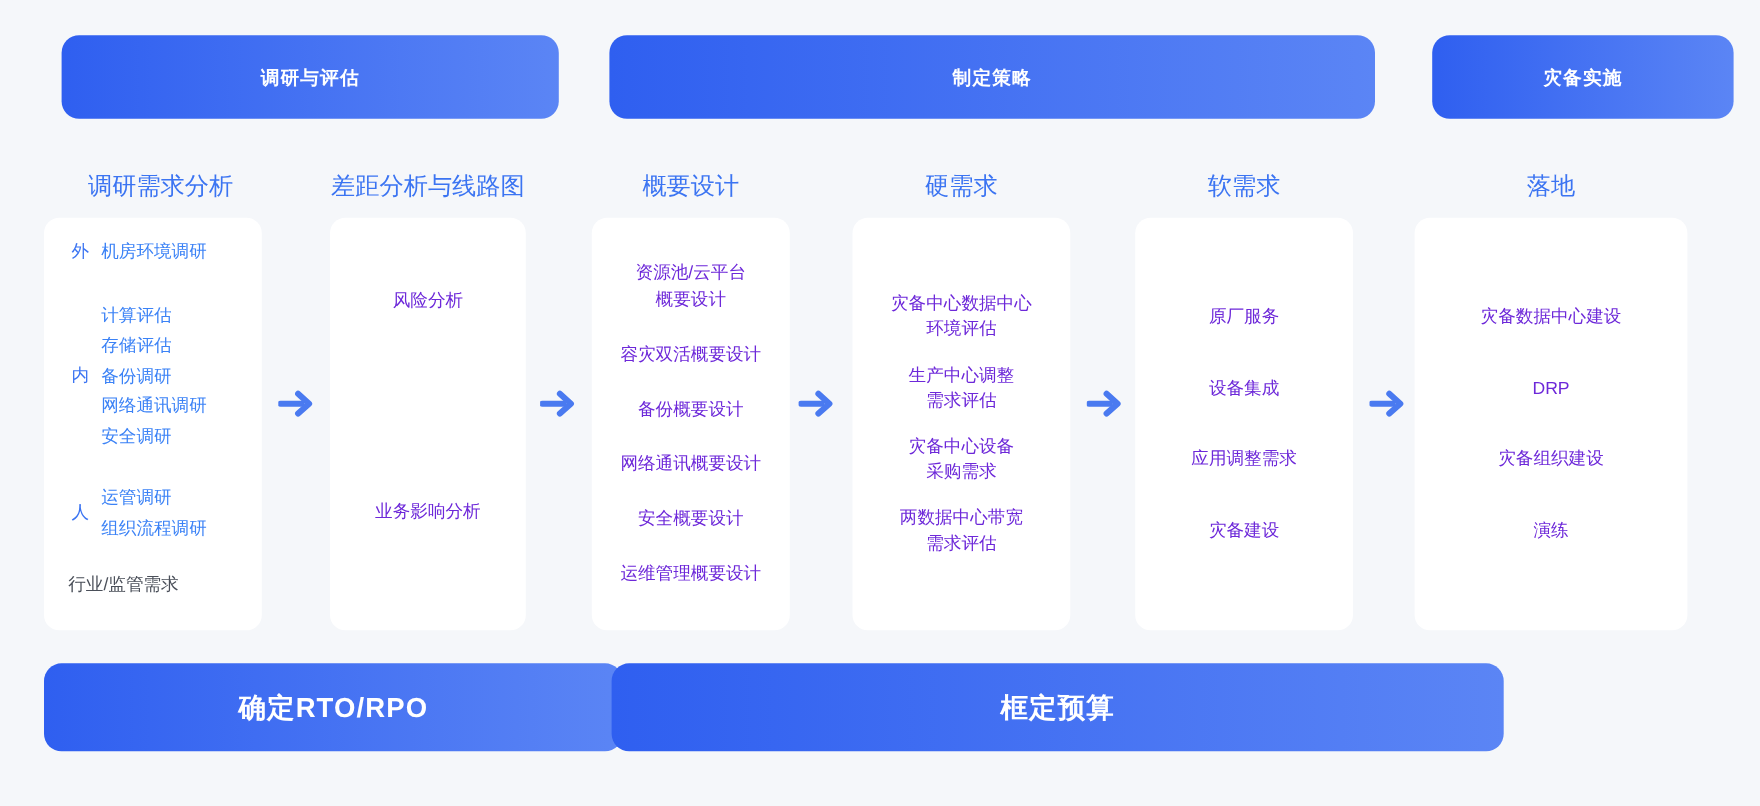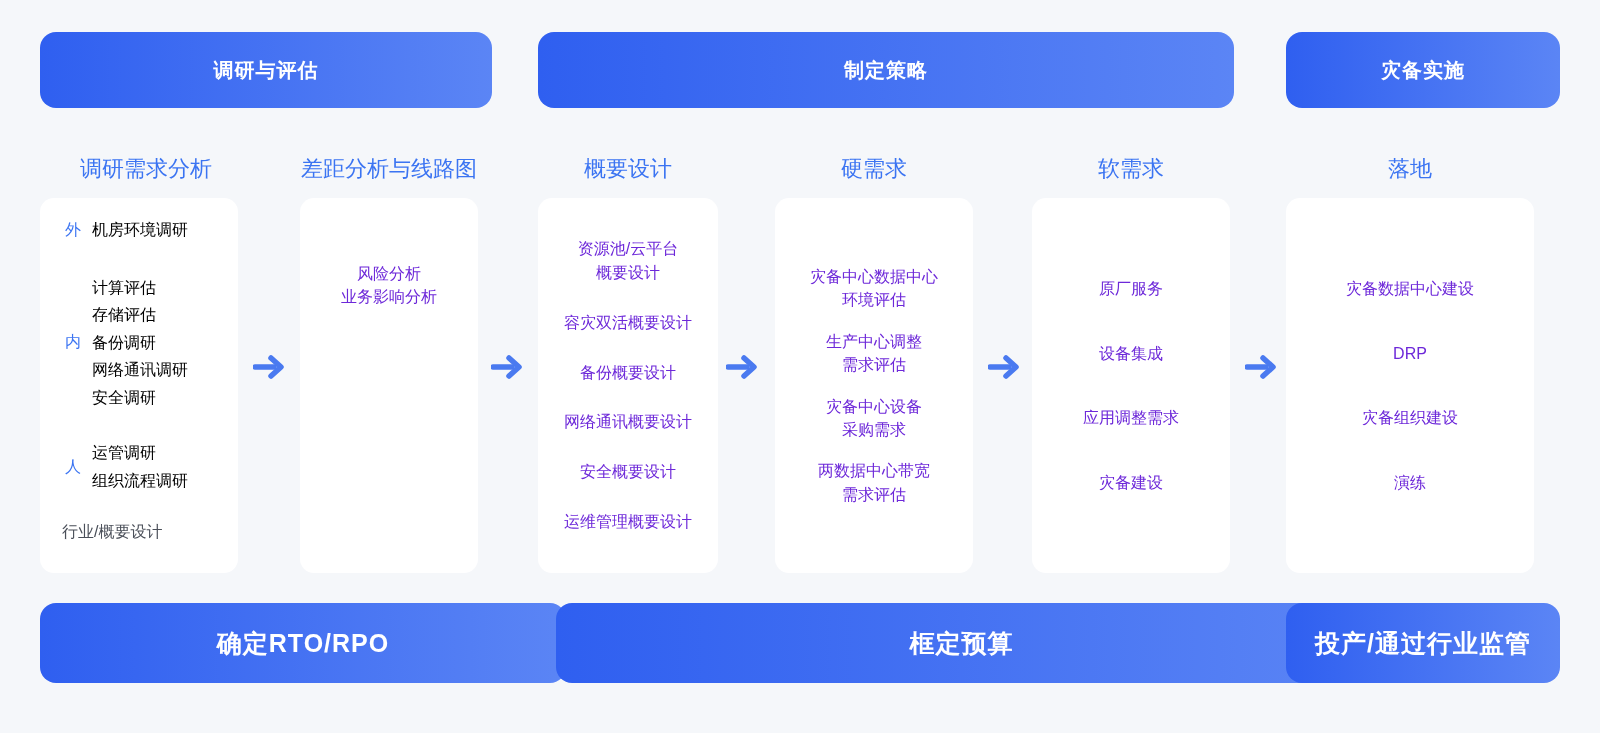--- a/index.html
+++ b/index.html
@@ -36,23 +36,24 @@
   .phase {
     position: absolute;
     top: 32px;
     height: 76px;
     border-radius: 16px;
     background: linear-gradient(90deg, #2f5ff0 0%, #5b85f5 100%);
     display: flex;
     align-items: center;
     justify-content: center;
     color: #ffffff;
-    font-size: 20px;
+    font-size: 17px;
     font-weight: bold;
     letter-spacing: 1px;
+    margin-left: 16px;
   }
   .phase-1 { left: 40px;   width: 452px; }
   .phase-2 { left: 538px;  width: 696px; }
   .phase-3 { left: 1286px; width: 274px; }
 
   
   .subtitle {
     position: absolute;
     top: 152px;
     height: 34px;
@@ -103,35 +104,35 @@
     text-align: center;
     color: #3b74f2;
     font-size: 16px;
     line-height: 1.5;
   }
   .group-items {
     flex: 1;
   }
   .group-items .gitem {
     font-size: 16px;
-    color: #000000;
+    color: #3b82f6;
     line-height: 1.72;
     text-align: left;
     white-space: nowrap;
   }
   .plain-row {
     font-size: 16px;
     color: #4a4f59;
     text-align: left;
     padding-left: 8px;
     line-height: 1.5;
   }
 
   
-  .card-spaced { justify-content: flex-start; padding: 64px 10px 96px 10px; }
+  .card-spaced { justify-content: space-between; padding: 64px 10px 96px 10px; }
 
   
   .card-even { justify-content: space-around; padding: 26px 8px; }
   .card-even-lg { justify-content: space-around; padding: 58px 8px; }
 
   
   .arrow {
     position: absolute;
     top: 352px;
     width: 34px;
@@ -207,21 +208,21 @@
     <div class="group">
       <div class="group-label">人</div>
       <div class="group-items">
         <div class="gitem">运管调研</div>
         <div class="gitem">组织流程调研</div>
       </div>
     </div>
 
     <div style="height:26px"></div>
 
-    <div class="plain-row">行业/概要设计</div>
+    <div class="plain-row">行业/监管需求</div>
   </div>
 
   <div class="arrow arrow-1">
     <svg width="34" height="30" viewBox="0 0 34 30">
       <path d="M2 15 H21" stroke="#4a7af0" stroke-width="5.5" stroke-linecap="round" fill="none"></path>
       <path d="M18 6 L28 15 L18 24" stroke="#4a7af0" stroke-width="5.5" stroke-linecap="round" stroke-linejoin="round" fill="none"></path>
     </svg>
   </div>
 
   <div class="card card-spaced" style="left:300px; width:178px;">
@@ -287,15 +288,14 @@
 
   <div class="card card-even-lg" style="left:1286px; width:248px;">
     <div class="item">灾备数据中心建设</div>
     <div class="item">DRP</div>
     <div class="item">灾备组织建设</div>
     <div class="item">演练</div>
   </div>
 
   <div class="outcome outcome-1">确定RTO/RPO</div>
   <div class="outcome outcome-2">框定预算</div>
-  <div class="outcome outcome-3">投产/通过行业监管</div>
 
 </div>
 
 </body></html>

